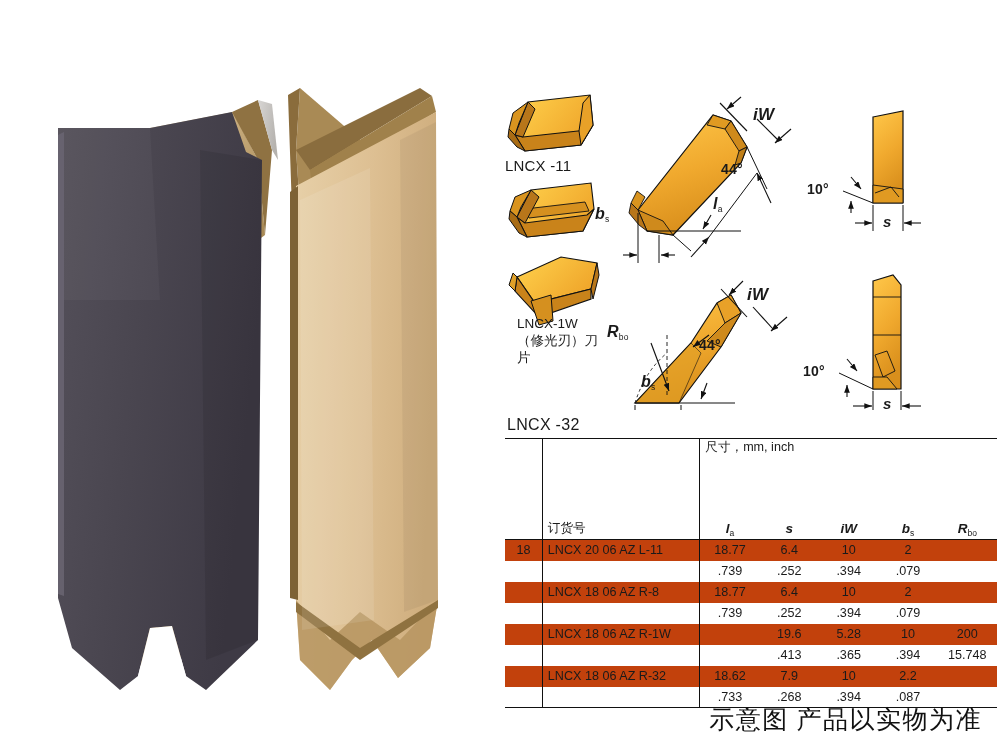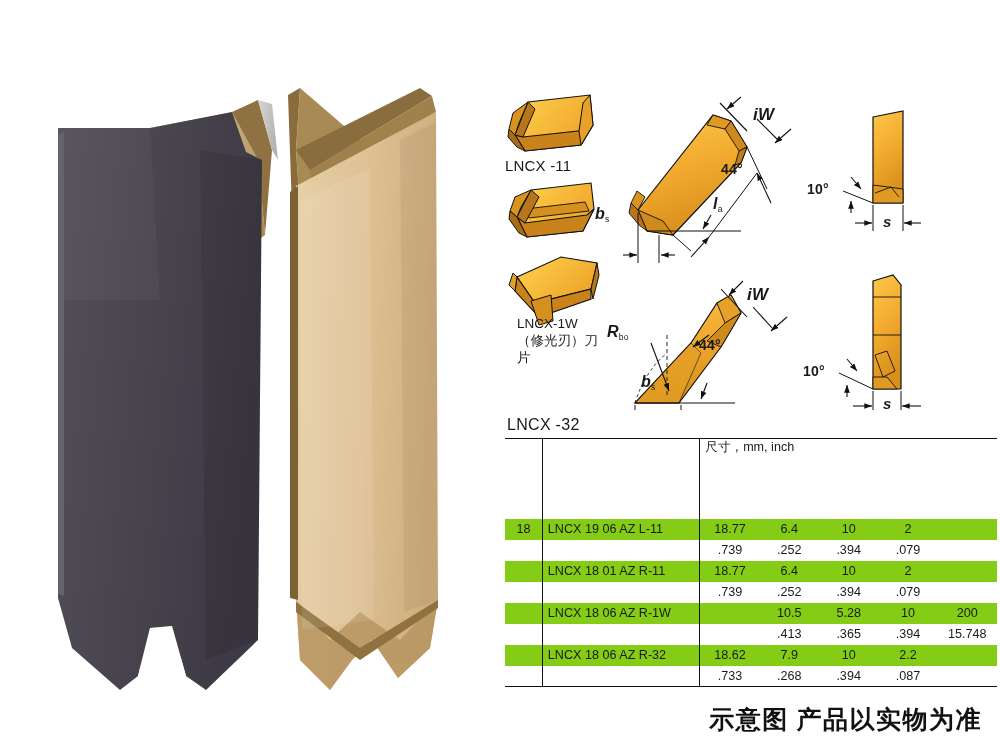--- a/index.html
+++ b/index.html
@@ -19,31 +19,31 @@
   #tablewrap{position:absolute;left:505px;top:416px;width:492px;}
   #tabletitle{font-size:16px;margin:0 0 4px 2px;letter-spacing:.3px;}
   table{border-collapse:collapse;width:492px;font-size:12.6px;}
   td,th{padding:0;margin:0;font-weight:normal;text-align:left;vertical-align:middle;}
   .c-size{width:36px;text-align:center;}
   .c-order{width:148px;padding-left:5px;}
   .c-num{width:58px;text-align:center;}
   .vline-l{border-left:1.4px solid #111;}
   .topline td{border-top:1.4px solid #111;}
   .botline td{border-bottom:1.4px solid #111;}
-  .shaded{background:#84cc16;}
+  .shaded{background:#c2410c;}
   .hdr-unit{height:18px;margin-top:31px;}
   .rowh{height:21px;}
   .hdr-tall{height:62px;}
   sub{font-size:8.5px;vertical-align:baseline;position:relative;top:3px;}
   .sym{font-style:italic;font-weight:bold;font-size:13.5px;}
   
   #caption{
     position:absolute;right:18px;bottom:14px;
     font-family:"Liberation Serif","DejaVu Serif",serif;
-    font-weight:bold;font-size:25px;letter-spacing:1.5px;color:#111;margin-left:12px;
+    font-weight:normal;font-size:25px;letter-spacing:1.5px;color:#111;margin-left:12px;
   }
   .dimlbl{font-style:italic;font-weight:bold;}
 </style>
 </head>
 <body>
 
 <div id="photo">
   <svg width="480" height="700" viewBox="0 0 480 700">
     <defs>
       <linearGradient id="gFace" x1="0" y1="0" x2="1" y2="0.3">
@@ -276,61 +276,70 @@
       <tr class="topline hdr-unit">
         <td class="c-size"></td>
         <td class="c-order vline-l"></td>
         <td class="vline-l" colspan="5" style="padding-left:5px;">尺寸，mm, inch</td>
       </tr>
       <tr class="hdr-tall">
         <td class="c-size"></td>
         <td class="c-order vline-l"></td>
         <td class="vline-l" colspan="5"></td>
       </tr>
+      <tr class="rowh botline">
+        <td class="c-size"></td>
+        <td class="c-order vline-l">订货号</td>
+        <td class="c-num vline-l"><span class="sym">l</span><sub>a</sub></td>
+        <td class="c-num"><span class="sym">s</span></td>
+        <td class="c-num"><span class="sym">iW</span></td>
+        <td class="c-num"><span class="sym">b</span><sub>s</sub></td>
+        <td class="c-num"><span class="sym">R</span><sub>bo</sub></td>
+      </tr>
       <tr class="rowh shaded">
         <td class="c-size">18</td>
-        <td class="c-order vline-l">LNCX 19 06 AZ L-11</td>
+        <td class="c-order vline-l">LNCX 20 06 AZ L-11</td>
         <td class="c-num vline-l">18.77</td>
         <td class="c-num">6.4</td>
         <td class="c-num">10</td>
         <td class="c-num">2</td>
         <td class="c-num"></td>
       </tr>
       <tr class="rowh">
         <td class="c-size"></td>
         <td class="c-order vline-l"></td>
         <td class="c-num vline-l">.739</td>
         <td class="c-num">.252</td>
         <td class="c-num">.394</td>
         <td class="c-num">.079</td>
         <td class="c-num"></td>
       </tr>
       <tr class="rowh shaded">
         <td class="c-size"></td>
-        <td class="c-order vline-l">LNCX 18 01 AZ R-11</td>
+        <td class="c-order vline-l">LNCX 18 06 AZ R-8</td>
         <td class="c-num vline-l">18.77</td>
         <td class="c-num">6.4</td>
         <td class="c-num">10</td>
         <td class="c-num">2</td>
         <td class="c-num"></td>
       </tr>
       <tr class="rowh">
         <td class="c-size"></td>
         <td class="c-order vline-l"></td>
         <td class="c-num vline-l">.739</td>
         <td class="c-num">.252</td>
         <td class="c-num">.394</td>
         <td class="c-num">.079</td>
         <td class="c-num"></td>
       </tr>
       <tr class="rowh shaded">
         <td class="c-size"></td>
         <td class="c-order vline-l">LNCX 18 06 AZ R-1W</td>
         <td class="c-num vline-l"></td>
-        <td class="c-num">10.5</td>
+        <td class="c-num">19.6</td>
         <td class="c-num">5.28</td>
         <td class="c-num">10</td>
         <td class="c-num">200</td>
       </tr>
       <tr class="rowh">
         <td class="c-size"></td>
         <td class="c-order vline-l"></td>
         <td class="c-num vline-l"></td>
         <td class="c-num">.413</td>
         <td class="c-num">.365</td>

